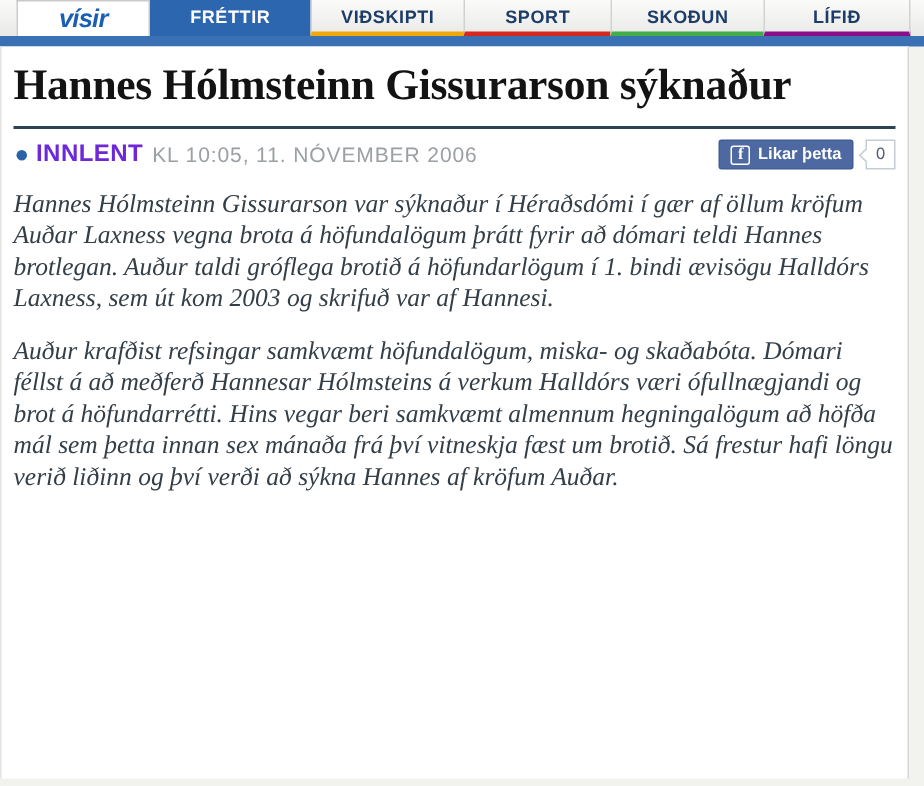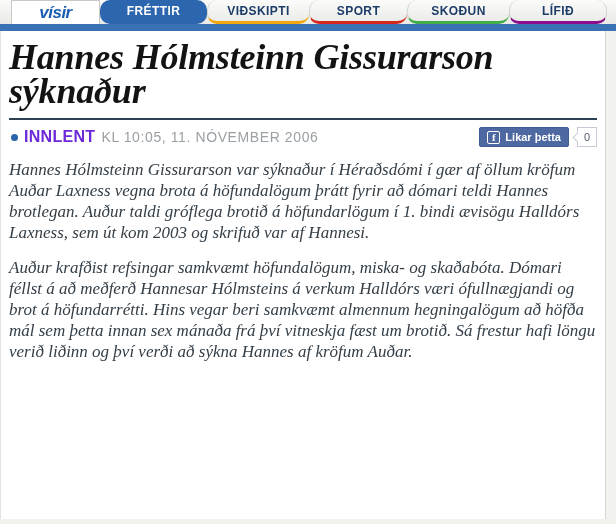--- a/index.html
+++ b/index.html
@@ -29,21 +29,20 @@
     color: #1b5fb5; font-style: italic; font-weight: bold;
     font-size: 17px; letter-spacing: -0.5px;
   }
   .tabs { display: flex; }
   .tab {
     display: flex; align-items: center; justify-content: center;
     font-weight: bold; font-size: 12px; letter-spacing: 0.4px;
     color: #1d3c68; text-decoration: none; cursor: pointer;
     border-bottom: 3px solid transparent;
     border-left: 1px solid #d2d2d0;
-    border-radius: 10px;
   }
   .tab.t1 { width: 107px; border-left: none; }
   .tab.t2 { width: 102px; }
   .tab.t3 { width: 98px;  }
   .tab.t4 { width: 102px; }
   .tab.t5 { width: 98px; border-right: 1px solid #d2d2d0; }
   .tab.active {
     background: #2b66ae; color: #fff;
     border-bottom-color: #2b66ae; border-left: none;
   }
@@ -52,23 +51,23 @@
   
   .main {
     width: 606px; min-height: 488px;
     background: #fff;
     border-left: 1px solid #e3e3e1;
     border-right: 1px solid #d5d5d3;
     padding: 6px 8px 20px 8px;
   }
   h1 {
     font-family: "Liberation Serif", "DejaVu Serif", serif;
-    font-size: 36px; line-height: 34px; font-weight: bold;
+    font-size: 29px; line-height: 34px; font-weight: bold;
     color: #131313; letter-spacing: -0.2px;
-    margin: 3px 0 10px 0; max-width: 540px; font-style: italic;
+    margin: 3px 0 10px 0; max-width: 540px;
   }
   .divider { height: 2px; background: #2e4256; }
 
   .meta-row { display: flex; align-items: center; padding: 7px 0 5px 2px; }
   .dot {
     width: 7px; height: 7px; border-radius: 50%;
     background: #2a63a8; margin-right: 6px; flex: none;
   }
   .category {
     color: #6d28d9; font-weight: bold; font-size: 16px;

